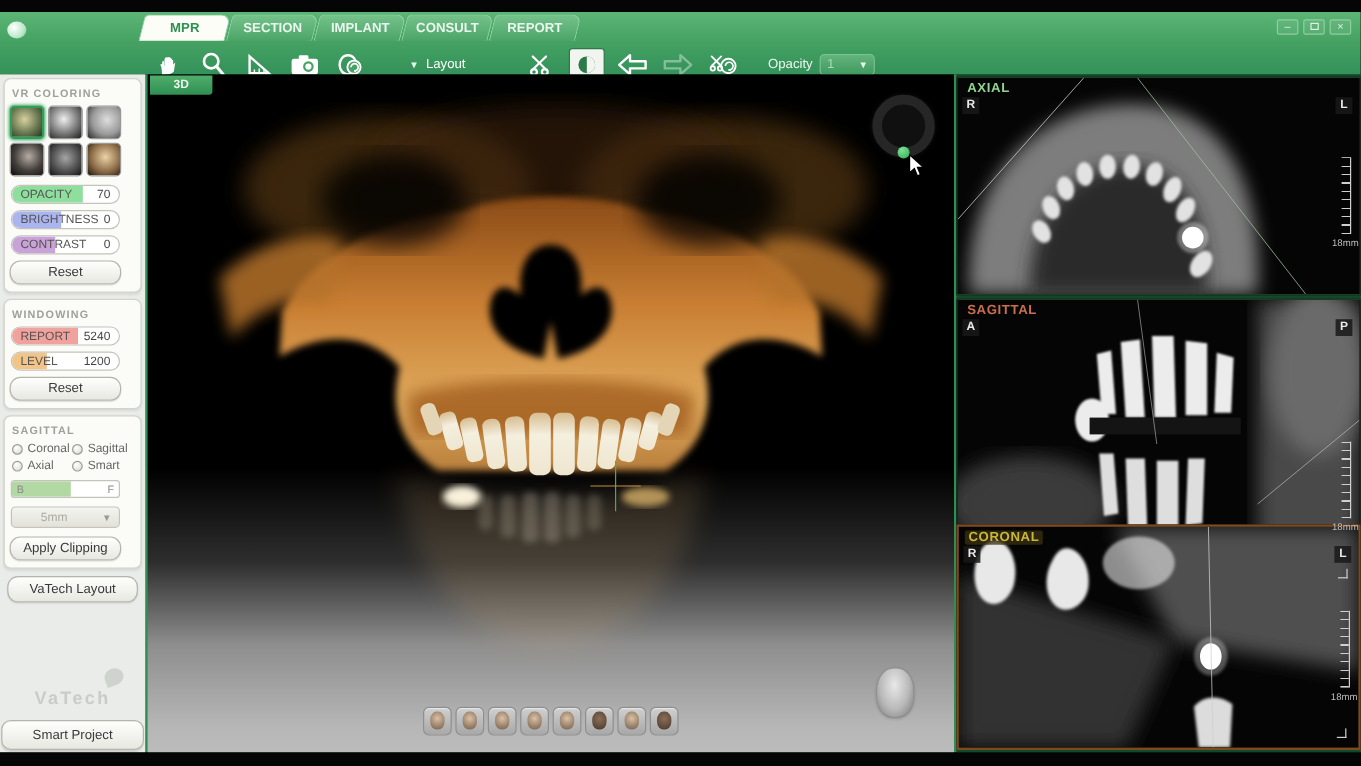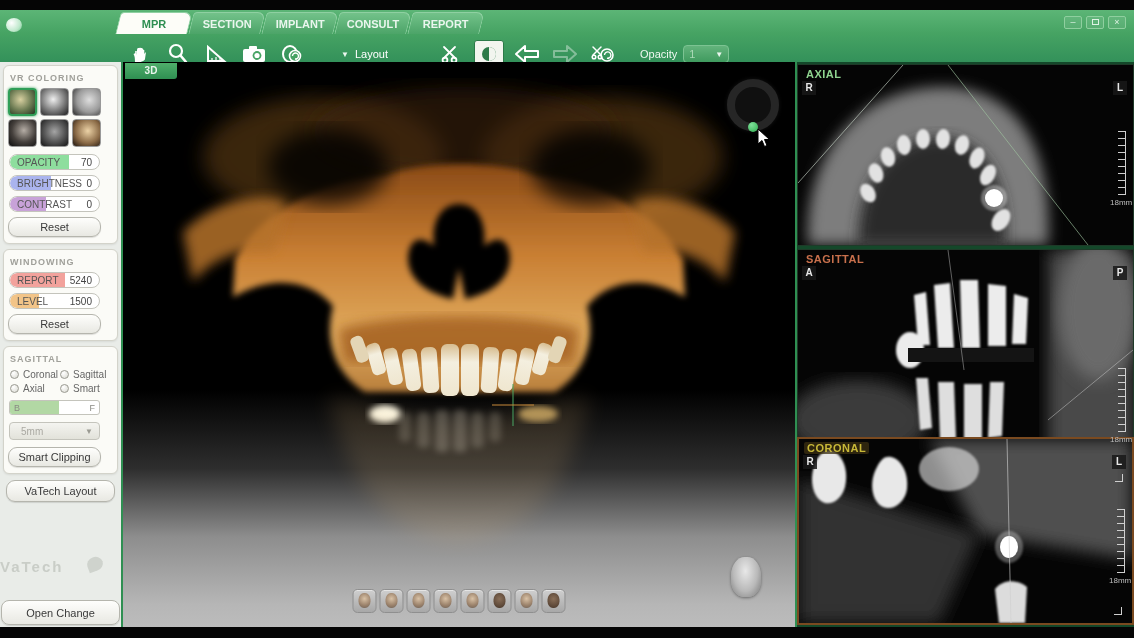--- a/index.html
+++ b/index.html
@@ -72,24 +72,24 @@
   .radio { display:flex; align-items:center; gap:4px; font-size:10px; color:#666; cursor:pointer; }
   .radio .dot { width:9px; height:9px; border-radius:50%; border:1px solid #9a9a92;
     background:radial-gradient(circle at 35% 30%, #fff, #d8d8d0); }
   .range { position:relative; height:15px; border:1px solid #c4c4bc; border-radius:3px; background:#fff;
     margin:0 1px 7px 1px; overflow:hidden; cursor:pointer; }
   .range .lab-l { position:absolute; left:4px; top:2px; font-size:9px; color:#8a8a84; z-index:2; }
   .range .lab-r { position:absolute; right:4px; top:2px; font-size:9px; color:#8a8a84; z-index:2; }
   .range .fill { position:absolute; left:0; top:0; bottom:0; }
   .dropdown { position:relative; height:18px; border:1px solid #c4c4bc; border-radius:4px;
     background:linear-gradient(180deg,#f4f4f0,#e2e2da); margin:0 1px 7px 1px; cursor:pointer; }
-  .dropdown .txt { position:absolute; left:11px; top:3px; font-size:10px; color:#aaa9a2;text-align:center; }
+  .dropdown .txt { position:absolute; left:24px; top:3px; font-size:10px; color:#aaa9a2;text-align:center; }
   .dropdown .arr { position:absolute; right:6px; top:4px; font-size:8px; color:#9a9a92; }
   .layout-btn { margin:6px 6px; width:109px; height:22px; }
-  .vatech { position:absolute; left:0; bottom:52px; width:121px; 
+  .vatech { position:absolute; left:0; bottom:36px; width:121px; text-align:center;
     font-size:15px; font-weight:bold; letter-spacing:2px; color:#c9cdc7; }
   .vatech-swoosh { position:absolute; right:18px; bottom:56px; width:16px; height:14px; border-radius:50% 50% 50% 0;
     background:#cfd3cd; transform:rotate(-20deg); }
   .open-project { position:absolute; left:1px; bottom:2px; width:119px; height:25px; border-radius:8px; }
 
   
   .viewport { position:absolute; left:123px; top:0; width:672px; height:565px;
     background:linear-gradient(180deg,#000 0%,#000 58%,#2e2e2e 72%,#8d8d8d 84%,#b6b6b6 96%,#bcbcbc 100%); }
   .tab3d { position:absolute; left:2px; top:1px; width:52px; height:16px; background:linear-gradient(180deg,#4fae6b,#2f8f52);
     color:#eaf6ee; font-size:10px; font-weight:bold; text-align:center; line-height:16px; border-radius:0 0 3px 0; }
@@ -294,21 +294,21 @@
       <div class="panelbox">
         <div class="sec-title">WINDOWING</div>
         <div class="slider">
           <span class="fill f-width" style="width: 62%;"></span>
           <span class="lab">REPORT</span>
           <span class="val">5240</span>
         </div>
         <div class="slider">
           <span class="fill f-level" style="width: 33%;"></span>
           <span class="lab">LEVEL</span>
-          <span class="val">1500</span>
+          <span class="val">1200</span>
         </div>
         <button class="btn">Reset</button>
       </div>
 
       <div class="panelbox">
         <div class="sec-title">SAGITTAL</div>
         <div class="radio-grid">
           <div class="radio">
               <span class="dot"></span>
               <span>Coronal</span>
@@ -328,28 +328,28 @@
         </div>
         <div class="range">
           <span class="fill f-clip" style="width: 55%;"></span>
           <span class="lab-l">B</span>
           <span class="lab-r">F</span>
         </div>
         <div class="dropdown">
           <span class="txt">5mm</span>
           <span class="arr">▼</span>
         </div>
-        <button class="btn">Smart Clipping</button>
+        <button class="btn">Apply Clipping</button>
       </div>
 
       <button class="btn layout-btn">VaTech Layout</button>
 
       <div class="vatech-swoosh"></div>
       <div class="vatech">VaTech</div>
-      <button class="btn open-project">Open Change</button>
+      <button class="btn open-project">Smart Project</button>
     </div>
 
     <div class="viewport">
       <svg class="skull-svg" width="672" height="565" viewBox="0 0 672 565">
         <defs>
           <linearGradient id="tan" x1="0" y1="0" x2="0" y2="1">
             <stop offset="0" stop-color="#8a4a16"></stop>
               <stop offset="0.4" stop-color="#c97f33"></stop>
             <stop offset="0.75" stop-color="#e0aa5e"></stop>
               <stop offset="1" stop-color="#b97f3c"></stop>

